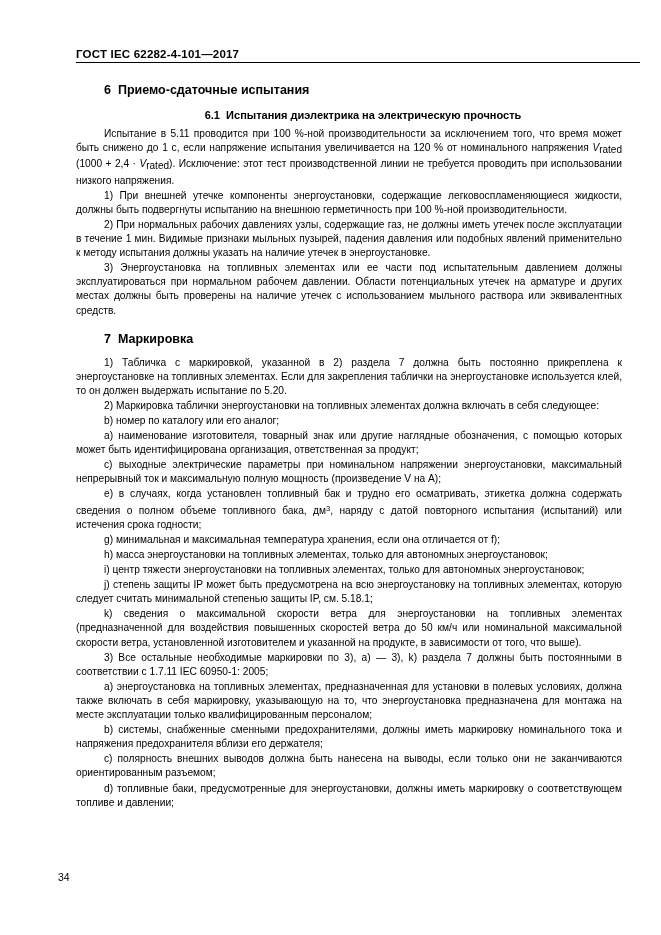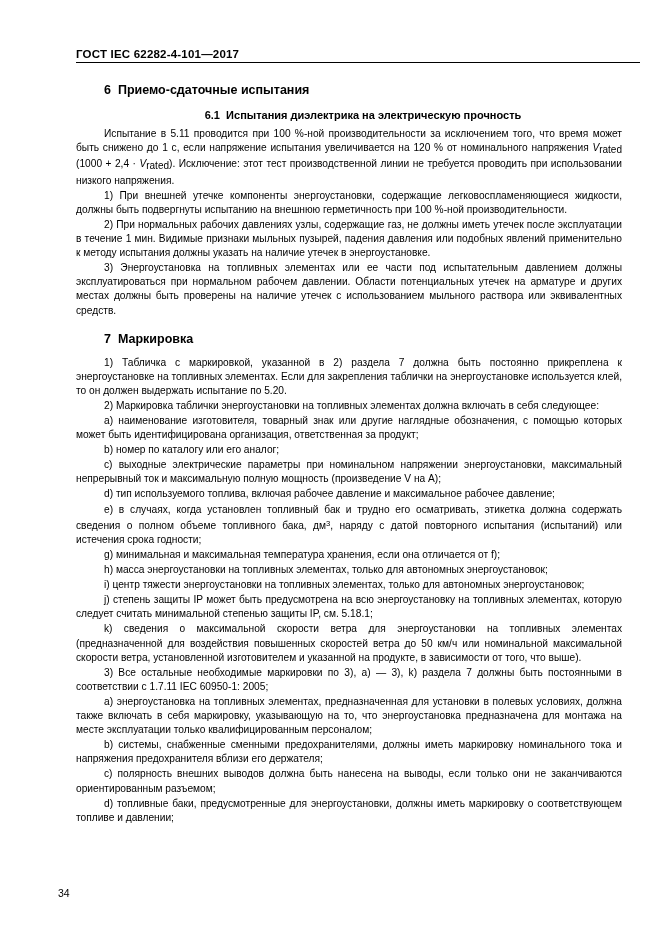--- a/index.html
+++ b/index.html
@@ -57,21 +57,21 @@
     text-align: justify;
     text-indent: 28px;
     hyphens: auto;
   }
   p.body + p.body {
     margin-top: 1px;
   }
   .pagenum {
     position: absolute;
     left: 58px;
-    bottom: 28px;
+    bottom: 44px;
     font-size: 10.5px;
   }
   sub {
     font-size: 10px;
     vertical-align: -0.22em;
   }
   sup {
     font-size: 7.6px;
     vertical-align: 0.42em;
   }
@@ -101,24 +101,23 @@
     <p class="body">1) При внешней утечке компоненты энергоустановки, содержащие легковоспламеняющиеся жидкости, должны быть подвергнуты испытанию на внешнюю герметичность при 100 %-ной производительности.</p>
     <p class="body">2) При нормальных рабочих давлениях узлы, содержащие газ, не должны иметь утечек после эксплуатации в течение 1 мин. Видимые признаки мыльных пузырей, падения давления или подобных явлений применительно к методу испытания должны указать на наличие утечек в энергоустановке.</p>
     <p class="body">3) Энергоустановка на топливных элементах или ее части под испытательным давлением должны эксплуатироваться при нормальном рабочем давлении. Области потенциальных утечек на арматуре и других местах должны быть проверены на наличие утечек с использованием мыльного раствора или эквивалентных средств.</p>
 
     <h2 class="section">
       <span>7</span>&nbsp;&nbsp;<span>Маркировка</span>
     </h2>
 
     <p class="body">1) Табличка с маркировкой, указанной в 2) раздела 7 должна быть постоянно прикреплена к энергоустановке на топливных элементах. Если для закрепления таблички на энергоустановке используется клей, то он должен выдержать испытание по 5.20.</p>
     <p class="body">2) Маркировка таблички энергоустановки на топливных элементах должна включать в себя следующее:</p>
+    <p class="body">b) номер по каталогу или его аналог;</p>
     <p class="body">a) наименование изготовителя, товарный знак или другие наглядные обозначения, с помощью которых может быть идентифицирована организация, ответственная за продукт;</p>
-    <p class="body">b) номер по каталогу или его аналог;</p>
     <p class="body">c) выходные электрические параметры при номинальном напряжении энергоустановки, максимальный непрерывный ток и максимальную полную мощность (произведение V на A);</p>
-    <p class="body">d) тип используемого топлива, включая рабочее давление и максимальное рабочее давление;</p>
     <p class="body">e) в случаях, когда установлен топливный бак и трудно его осматривать, этикетка должна содержать сведения о полном объеме топливного бака, дм<sup>3</sup>, наряду с датой повторного испытания (испытаний) или истечения срока годности;</p>
     <p class="body">g) минимальная и максимальная температура хранения, если она отличается от f);</p>
     <p class="body">h) масса энергоустановки на топливных элементах, только для автономных энергоустановок;</p>
     <p class="body">i) центр тяжести энергоустановки на топливных элементах, только для автономных энергоустановок;</p>
     <p class="body">j) степень защиты IP может быть предусмотрена на всю энергоустановку на топливных элементах, которую следует считать минимальной степенью защиты IP, см. 5.18.1;</p>
     <p class="body">k) сведения о максимальной скорости ветра для энергоустановки на топливных элементах (предназначенной для воздействия повышенных скоростей ветра до 50 км/ч или номинальной максимальной скорости ветра, установленной изготовителем и указанной на продукте, в зависимости от того, что выше).</p>
     <p class="body">3) Все остальные необходимые маркировки по 3), а) — 3), k) раздела 7 должны быть постоянными в соответствии с 1.7.11 IEC 60950-1: 2005;</p>
     <p class="body">a) энергоустановка на топливных элементах, предназначенная для установки в полевых условиях, должна также включать в себя маркировку, указывающую на то, что энергоустановка предназначена для монтажа на месте эксплуатации только квалифицированным персоналом;</p>
     <p class="body">b) системы, снабженные сменными предохранителями, должны иметь маркировку номинального тока и напряжения предохранителя вблизи его держателя;</p>
     <p class="body">c) полярность внешних выводов должна быть нанесена на выводы, если только они не заканчиваются ориентированным разъемом;</p>

